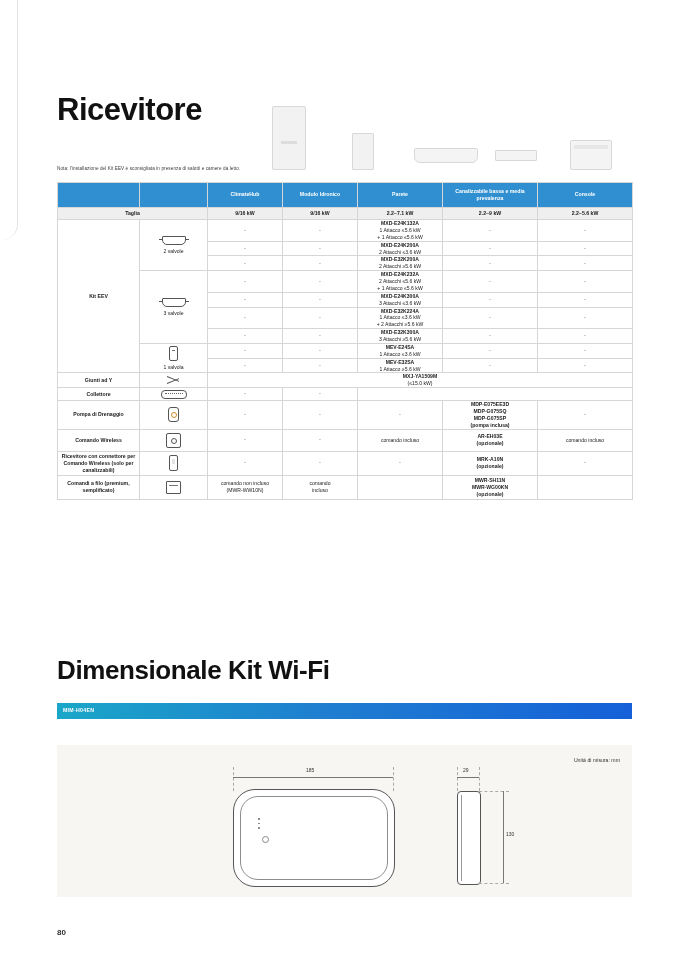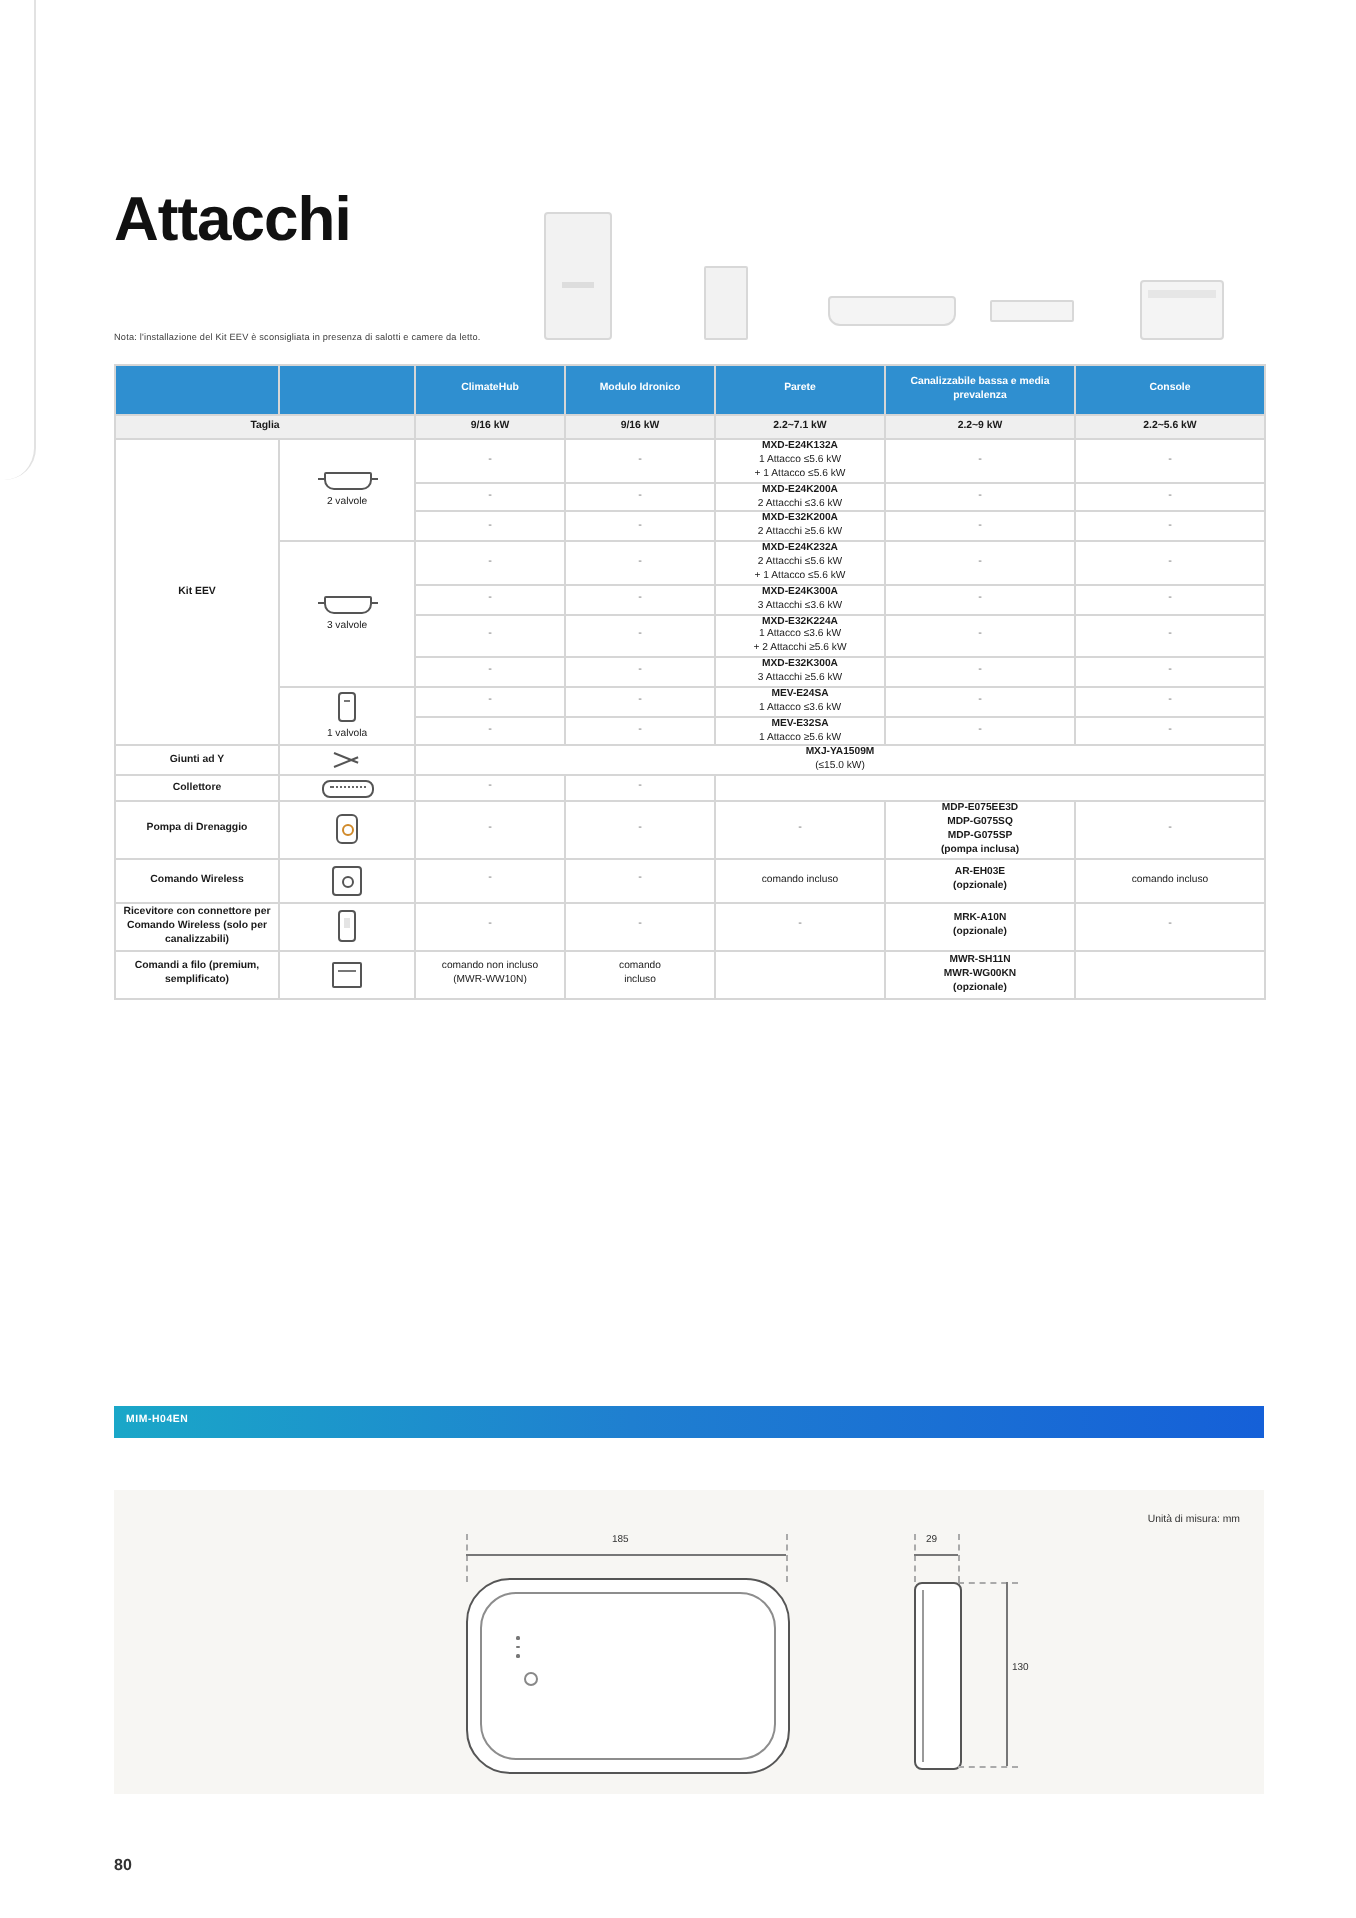--- a/index.html
+++ b/index.html
@@ -147,21 +147,21 @@
     position:absolute;left:57px;top:928px;font-size:8px;font-weight:bold;color:#333;
   }
 </style>
 </head>
 <body>
 
 <div class="page">
 
   <div class="left-notch"></div>
 
-  <h1 class="title">Attacchi</h1>
+  <h1 class="title">Ricevitore</h1>
 
   <div class="note">Nota: l'installazione del Kit EEV è sconsigliata in presenza di salotti e camere da letto.</div>
 
   <div class="prod prod-climatehub"></div>
   <div class="prod prod-idronico"></div>
   <div class="prod prod-parete"></div>
   <div class="prod prod-canalizzabile"></div>
   <div class="prod prod-console"></div>
 
   <table class="acc">
@@ -395,20 +395,21 @@
 incluso</td>
         <td class="plain"></td>
         <td class="modelcell" style="white-space:pre-line">MWR-SH11N
 MWR-WG00KN
 (opzionale)</td>
         <td class="plain"></td>
       </tr>
     </tbody>
   </table>
 
+  <h2 class="title2">Dimensionale Kit Wi-Fi</h2>
 
   <div class="bluebar">
     <span>MIM-H04EN</span>
   </div>
 
   <div class="drawbox">
     <div class="unit-note">Unità di misura: mm</div>
 
     <div class="front">
       <div class="front-inner"></div>

